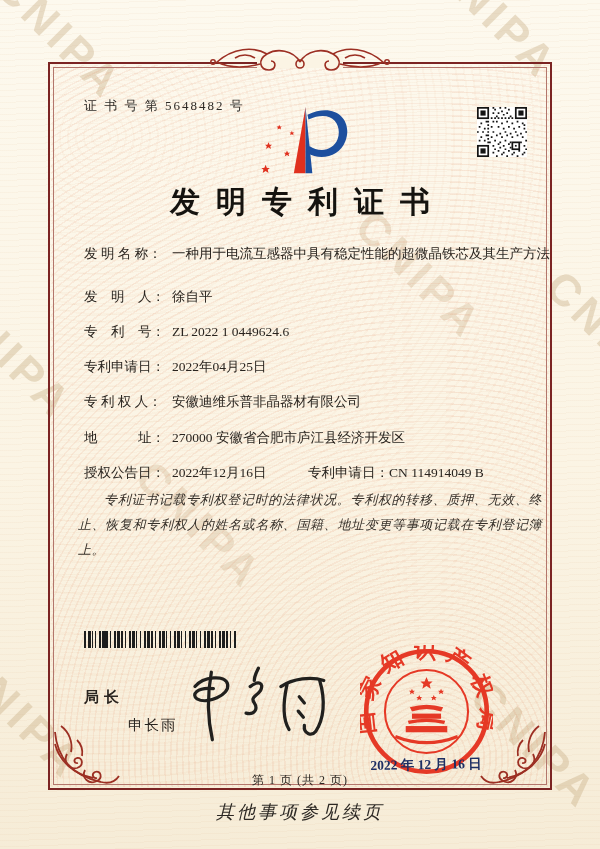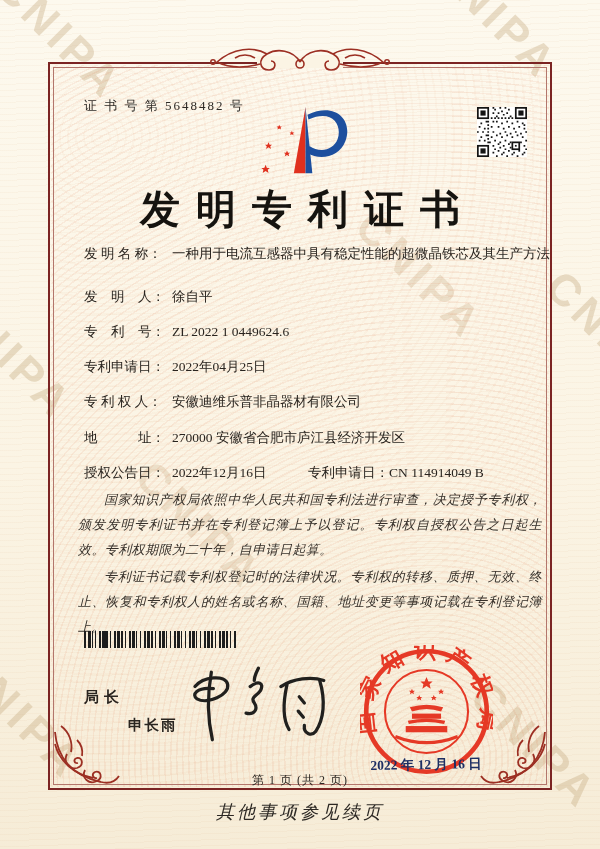--- a/index.html
+++ b/index.html
@@ -16,32 +16,32 @@
         repeating-radial-gradient(circle at 10% 10%, rgba(224,150,100,0.05) 0 2px, rgba(255,255,255,0) 2px 8px);}
   .frame-outer{position:absolute;left:48px;right:48px;top:62px;bottom:59px;border:2.5px solid #7b2423;z-index:2;}
   .frame-inner{position:absolute;left:53px;right:53px;top:67px;bottom:64px;border:1px solid #b3766c;z-index:2;}
   .ornament{position:absolute;z-index:3;}
   .ornament.top-center{left:205px;top:46px;width:190px;height:36px;}
   .ornament.corner-left{left:51px;top:716px;width:72px;height:72px;}
   .ornament.corner-right{left:477px;top:716px;width:72px;height:72px;transform:scaleX(-1);}
   .cert-no{position:absolute;left:84px;top:97px;font-size:13px;letter-spacing:2px;color:#2e2a26;z-index:4;}
   .logo{position:absolute;left:250px;top:103px;width:112px;height:78px;z-index:4;}
   .qr{position:absolute;left:477px;top:107px;width:50px;height:50px;z-index:4;}
-  .title{position:absolute;left:0;right:0;top:182px;text-align:center;font-size:40px;font-weight:700;
+  .title{position:absolute;left:0;right:0;top:182px;text-align:center;font-size:30px;font-weight:700;
       color:#15130f;letter-spacing:16px;padding-left:16px;z-index:4;}
   .row{position:absolute;left:84px;right:55px;font-size:13.5px;color:#29241f;z-index:4;white-space:nowrap;}
   .row .lbl{display:inline-block;min-width:88px;}
   .grant-right{position:absolute;left:224px;top:0;}
   .notice{position:absolute;left:78px;right:58px;top:488px;z-index:4;}
   .notice p{margin:0 0 2px 0;font-size:13px;line-height:1.92;text-indent:2em;font-style:italic;
       color:#36302a;text-align:justify;letter-spacing:0.4px;}
   .barcode{position:absolute;left:84px;top:631px;width:153px;height:17px;z-index:4;
       background:repeating-linear-gradient(90deg,#1d1d1d 0 2px,rgba(0,0,0,0) 2px 3.5px,#1d1d1d 3.5px 6.5px,rgba(0,0,0,0) 6.5px 7.5px,#1d1d1d 7.5px 8.5px,rgba(0,0,0,0) 8.5px 11px,#1d1d1d 11px 12px,rgba(0,0,0,0) 12px 15px);}
   .signer-title{position:absolute;left:84px;top:688px;font-size:15px;font-weight:700;letter-spacing:5px;color:#2a2520;z-index:4;}
-  .signer-name{position:absolute;left:84px;top:716px;font-size:14.5px;font-weight:700;letter-spacing:2px;color:#2a2520;z-index:4;padding-left:44px;}
+  .signer-name{position:absolute;left:84px;top:716px;font-size:14.5px;font-weight:400;letter-spacing:2px;color:#2a2520;z-index:4;padding-left:44px;}
   .signature{position:absolute;left:182px;top:660px;width:165px;height:92px;z-index:5;}
   .seal{position:absolute;left:360px;top:645px;width:133px;height:133px;z-index:5;opacity:0.95;}
   .seal-date{position:absolute;left:356px;top:756px;width:140px;text-align:center;font-size:13.5px;
       font-weight:700;color:#1d2e63;letter-spacing:0;z-index:6;transform:rotate(-1deg);}
   .page-info{position:absolute;left:0;right:0;top:772px;text-align:center;font-size:12px;color:#2c2824;z-index:4;letter-spacing:1px;}
   .continuation{position:absolute;left:0;right:0;top:800px;text-align:center;font-size:18px;
       font-style:italic;color:#2c2824;letter-spacing:3px;z-index:4;}
 </style>
 </head>
 <body>
@@ -170,21 +170,20 @@
     <span class="lbl">地　　　址：</span><span>270000 安徽省合肥市庐江县经济开发区</span>
   </div>
   <div class="row" style="top:464px">
     <span class="lbl">授权公告日：</span><span>2022年12月16日</span>
     <span class="grant-right">
       <span>专利申请日：</span><span>CN 114914049 B</span>
     </span>
   </div>
 
   <div class="notice">
-    <p>国家知识产权局依照中华人民共和国专利法进行审查，决定授予专利权，颁发发明专利证书并在专利登记簿上予以登记。专利权自授权公告之日起生效。专利权期限为二十年，自申请日起算。</p>
     <p>专利证书记载专利权登记时的法律状况。专利权的转移、质押、无效、终止、恢复和专利权人的姓名或名称、国籍、地址变更等事项记载在专利登记簿上。</p>
   </div>
 
   <div class="barcode"></div>
 
   <div class="signer-title">局长</div>
   <div class="signer-name">申长雨</div>
 
   <svg class="signature" viewBox="0 0 160 90">
     <g fill="none" stroke="#21201e" stroke-width="3.2" stroke-linecap="round">

